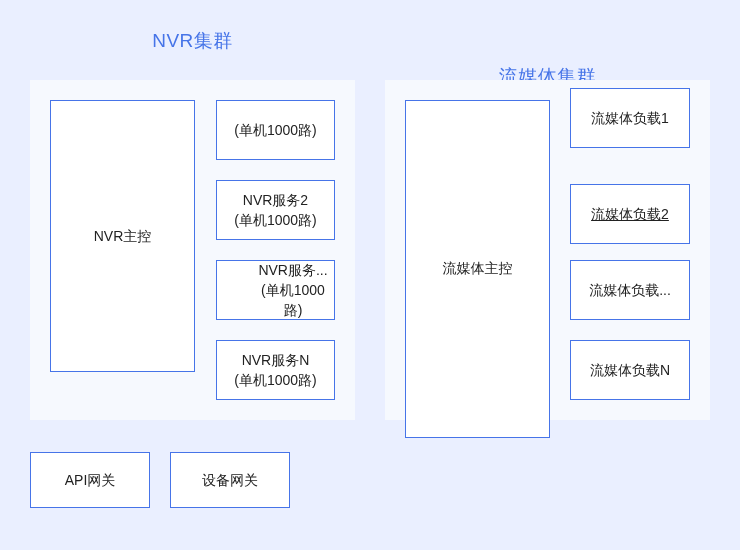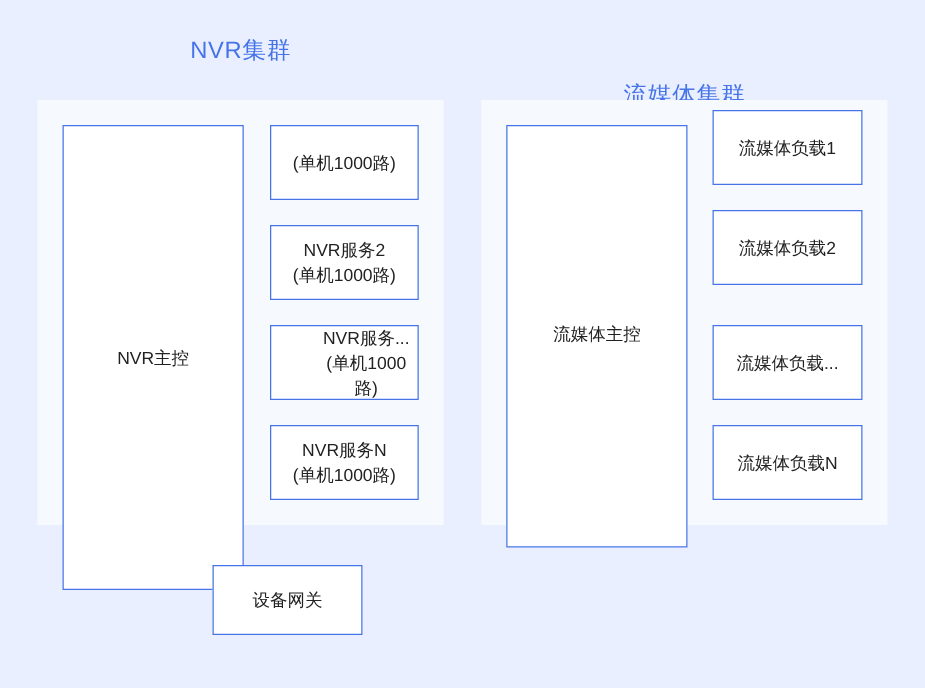--- a/index.html
+++ b/index.html
@@ -54,37 +54,37 @@
     justify-content: center;
     text-align: center;
     font-size: 14px;
     color: #222222;
     line-height: 20px;
   }
   .node .l1, .node .l2 { display: block; }
 
   
   #node-nvr-master {
-    left: 50px; top: 100px; width: 145px; height: 372px;
+    left: 50px; top: 100px; width: 145px; height: 272px;
   }
   #node-media-master {
     left: 405px; top: 100px; width: 145px; height: 338px; font-family: Liberation Serif, serif;
   }
 
   
   .svc-nvr { left: 216px; width: 119px; height: 60px; }
   #svc-nvr-1 { top: 100px; }
   #svc-nvr-2 { top: 180px; }
   #svc-nvr-3 { top: 260px; padding-left: 35px; }
   #svc-nvr-4 { top: 340px; }
 
   
   .svc-media { left: 570px; width: 120px; height: 60px; }
   #svc-media-1 { top: 88px; align-items: center; }
-  #svc-media-2 { top: 168px; }
+  #svc-media-2 { top: 184px; text-decoration: underline; }
   #svc-media-3 { top: 260px; text-align: right; }
   #svc-media-4 { top: 340px; }
 
   
   .gateway {
     position: absolute;
     top: 452px;
     height: 56px;
     width: 120px;
   }
@@ -148,18 +148,21 @@
   </div>
 
   <div class="node svc-media" id="svc-media-3">
     <span class="l1">流媒体负载...</span>
   </div>
 
   <div class="node svc-media" id="svc-media-4">
     <span class="l1">流媒体负载N</span>
   </div>
 
+  <div class="node gateway" id="gw-api">
+    <span class="l1">API网关</span>
+  </div>
 
   <div class="node gateway" id="gw-device">
     <span class="l1">设备网关</span>
   </div>
 
 </div>
 
 </body></html>

